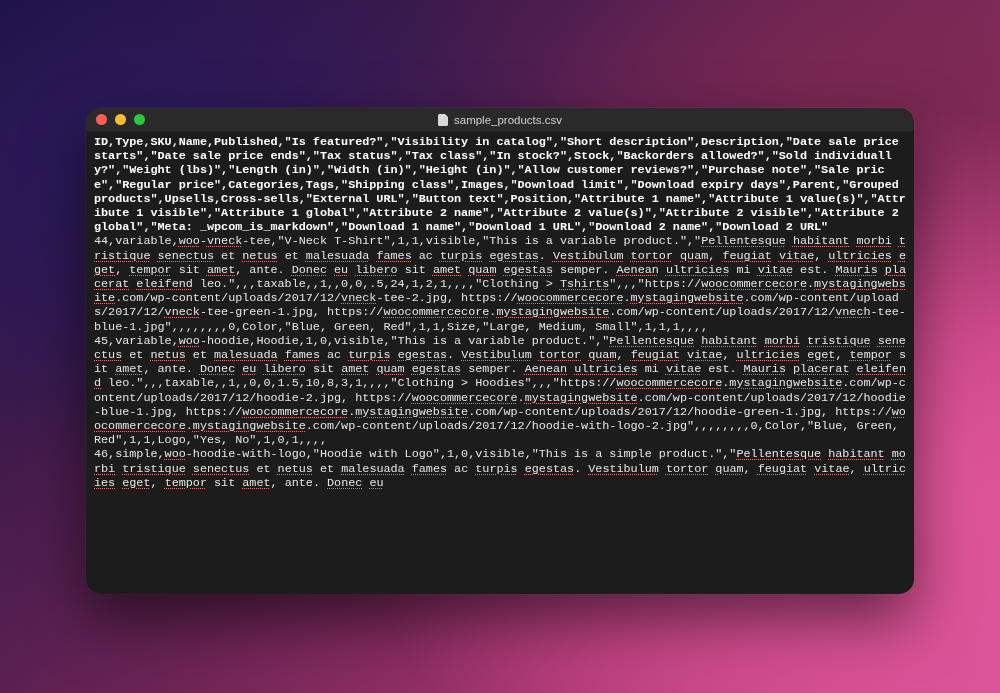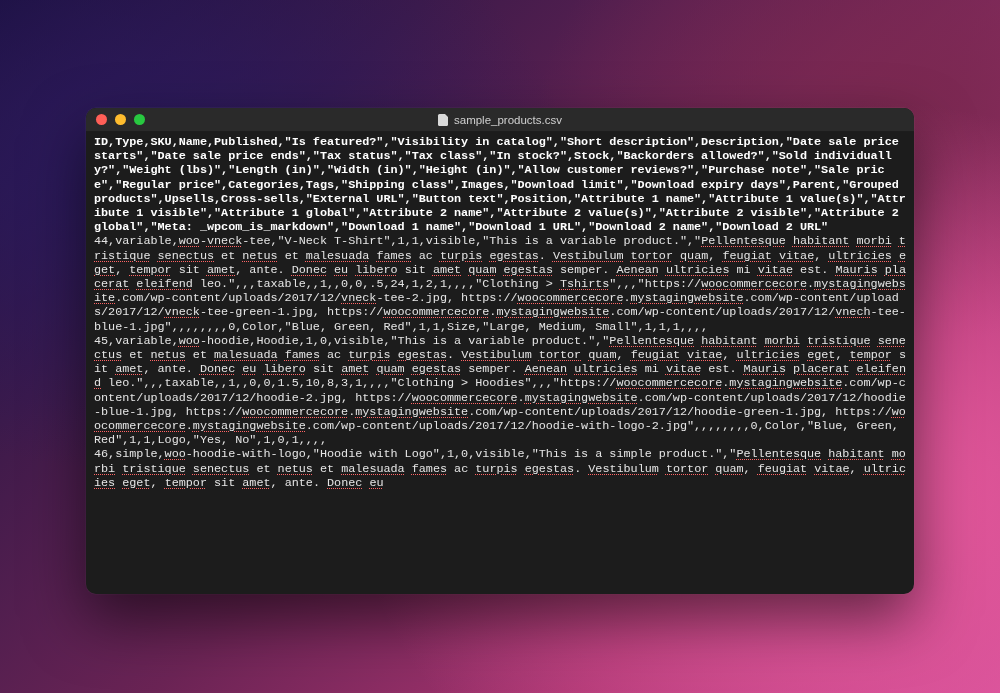--- a/index.html
+++ b/index.html
@@ -16,21 +16,21 @@
       radial-gradient(ellipse 700px 500px at 15% 25%, #2a1a5e 0%, rgba(42,26,94,0) 60%),
       radial-gradient(ellipse 600px 400px at 90% 15%, #7a2850 0%, rgba(122,40,80,0) 60%),
       linear-gradient(135deg, #1a0f3d 0%, #3d1a4a 25%, #6b2455 50%, #a83570 75%, #d4519a 100%);
     z-index: 0;
   }
   .window {
     position: absolute;
     top: 108px; left: 86px;
     width: 828px; height: 486px;
     background: #1c1c1c;
-    border-radius: 10px;
+    border-radius: 15px;
     box-shadow: 0 25px 60px rgba(0,0,0,0.55), 0 0 0 0.5px rgba(255,255,255,0.08);
     overflow: hidden;
     z-index: 1;
   }
   .titlebar {
     height: 24px;
     background: #2a2a2a;
     display: flex;
     align-items: center;
     position: relative;

